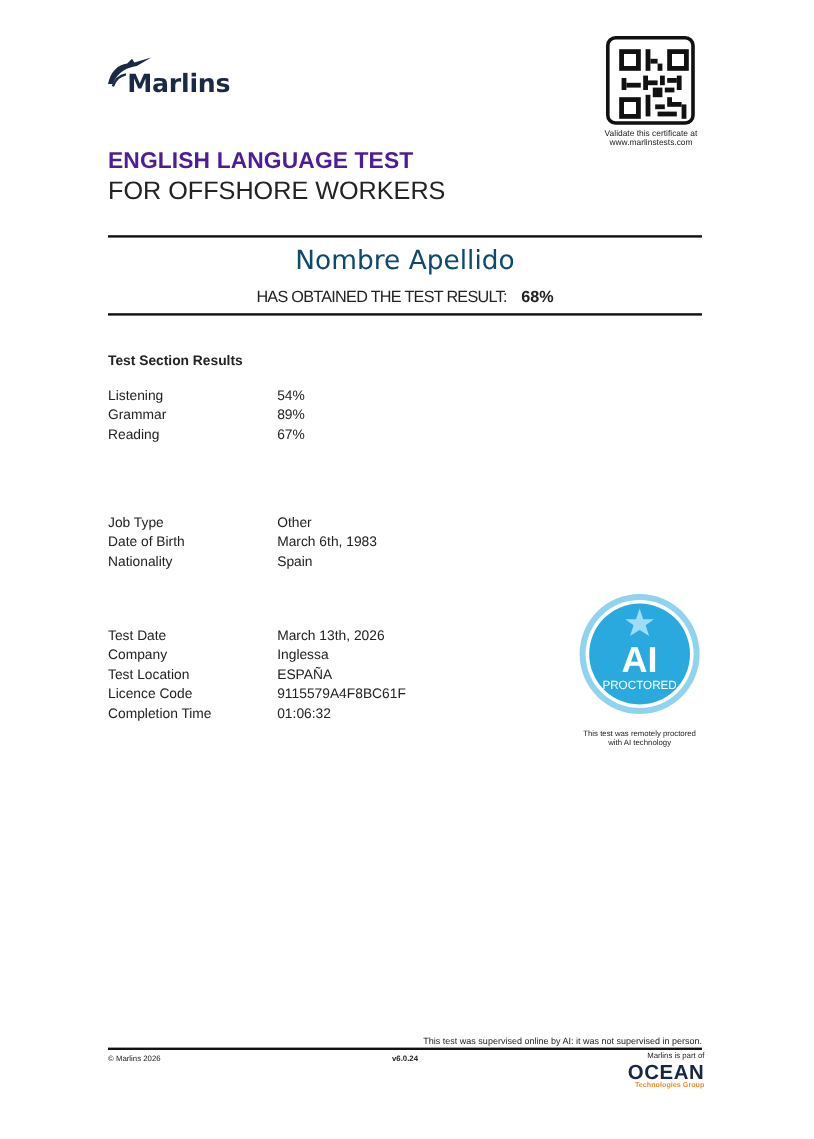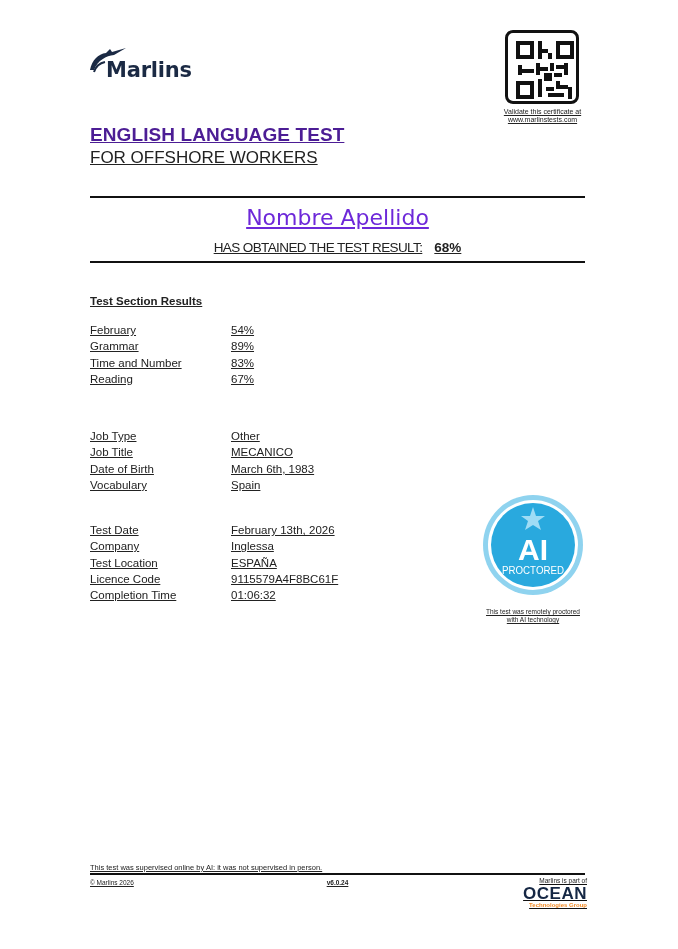--- a/index.html
+++ b/index.html
@@ -1,51 +1,51 @@
 <!DOCTYPE html>
 <html><head>
 <meta charset="utf-8">
 <style>
   html, body { margin:0; padding:0; background:#ffffff; }
   body { width:678px; height:949px; position:relative; overflow:hidden; font-family:"Liberation Sans", sans-serif; color:#111; }
-  .abs { position:absolute;text-decoration:underline; }
+  .abs { position:absolute; }
 
   
   .logo { left:88px; top:44px; width:130px; height:40px; }
   .logo-text { position:absolute; left:18px; top:14px; font-size:21px; font-weight:bold; color:#1b2a44; letter-spacing:-0.2px; font-family:"DejaVu Sans", sans-serif; }
   .logo-fish { position:absolute; left:0; top:0; width:40px; height:30px; }
 
   
   .qr { left:505px; top:30px; width:74px; height:74px; border:3px solid #111; border-radius:8px; box-sizing:border-box; background:#fff; }
   .qr svg { position:absolute; left:6px; top:6px; }
   .qr-caption { left:495px; top:108px; width:95px; text-align:center; font-size:7px; line-height:8px; color:#222; }
 
   
   .title1 { left:90px; top:124px; font-size:19px; font-weight:bold; color:#4c1d95; letter-spacing:0.1px; }
-  .title2 { left:90px; top:148px; font-size:17px; color:#222; }
+  .title2 { left:90px; top:148px; font-size:21px; color:#222; }
 
   .rule { left:90px; width:495px; height:2px; background:#111; }
 
-  .candidate { left:90px; top:205px; width:495px; text-align:center; font-size:22px; color:#6d28d9; font-family:"DejaVu Sans", sans-serif; }
+  .candidate { left:90px; top:205px; width:495px; text-align:center; font-size:22px; color:#0c4a6e; font-family:"DejaVu Sans", sans-serif; }
   .result-line { left:90px; top:240px; width:495px; text-align:center; font-size:13.5px; color:#222; letter-spacing:-0.6px; }
   .result-line .pct { font-weight:bold; margin-left:12px; letter-spacing:0; }
 
   .section-title { left:90px; top:295px; font-size:11.5px; font-weight:bold; color:#222; }
 
   .kv { left:90px; font-size:11.5px; color:#222; }
   .kv .row { height:16.3px; line-height:16.3px; display:flex; }
   .kv .k { width:141px; }
   .kv .v { }
 
   
   .badge { left:482px; top:494px; width:102px; height:102px; }
   .badge-caption { left:470px; top:608px; width:126px; text-align:center; font-size:6.5px; line-height:8px; color:#222; }
 
   
-  .foot-note { left:90px; top:863px; width:495px; text-align:left; font-size:7.5px; color:#222; }
+  .foot-note { left:90px; top:863px; width:495px; text-align:right; font-size:7.5px; color:#222; }
   .foot-rule { left:90px; top:873px; width:495px; height:1.5px; background:#111; }
   .foot-copy { left:90px; top:879px; font-size:6.5px; color:#222; }
   .foot-ver { left:90px; top:879px; width:495px; text-align:center; font-size:6.5px; font-weight:bold; color:#222; }
   .ocean { left:515px; top:877px; width:72px; text-align:right; }
   .ocean .pre { font-size:6.5px; color:#222; }
   .ocean .big { font-size:17px; font-weight:bold; color:#152744; letter-spacing:0.5px; line-height:17px; margin-top:1px; }
   .ocean .sub { font-size:6px; font-weight:bold; color:#f28c28; line-height:7px; }
 </style>
 </head>
 <body>
@@ -98,60 +98,52 @@
 <div class="abs candidate">Nombre Apellido</div>
 <div class="abs result-line">
   <span>HAS OBTAINED THE TEST RESULT:</span><span class="pct">68%</span>
 </div>
 <div class="abs rule" style="top:261px;"></div>
 
 <div class="abs section-title">Test Section Results</div>
 
 <div class="abs kv" style="top:322px;">
   <div class="row">
-      <span class="k">February</span>
+      <span class="k">Listening</span>
       <span class="v">54%</span>
     </div>
   <div class="row">
       <span class="k">Grammar</span>
       <span class="v">89%</span>
-    </div>
-  <div class="row">
-      <span class="k">Time and Number</span>
-      <span class="v">83%</span>
     </div>
   <div class="row">
       <span class="k">Reading</span>
       <span class="v">67%</span>
     </div>
 </div>
 
 <div class="abs kv" style="top:428px;">
   <div class="row">
       <span class="k">Job Type</span>
       <span class="v">Other</span>
     </div>
   <div class="row">
-      <span class="k">Job Title</span>
-      <span class="v">MECANICO</span>
-    </div>
-  <div class="row">
       <span class="k">Date of Birth</span>
       <span class="v">March 6th, 1983</span>
     </div>
   <div class="row">
-      <span class="k">Vocabulary</span>
+      <span class="k">Nationality</span>
       <span class="v">Spain</span>
     </div>
 </div>
 
 <div class="abs kv" style="top:522px;">
   <div class="row">
       <span class="k">Test Date</span>
-      <span class="v">February 13th, 2026</span>
+      <span class="v">March 13th, 2026</span>
     </div>
   <div class="row">
       <span class="k">Company</span>
       <span class="v">Inglessa</span>
     </div>
   <div class="row">
       <span class="k">Test Location</span>
       <span class="v">ESPAÑA</span>
     </div>
   <div class="row">

